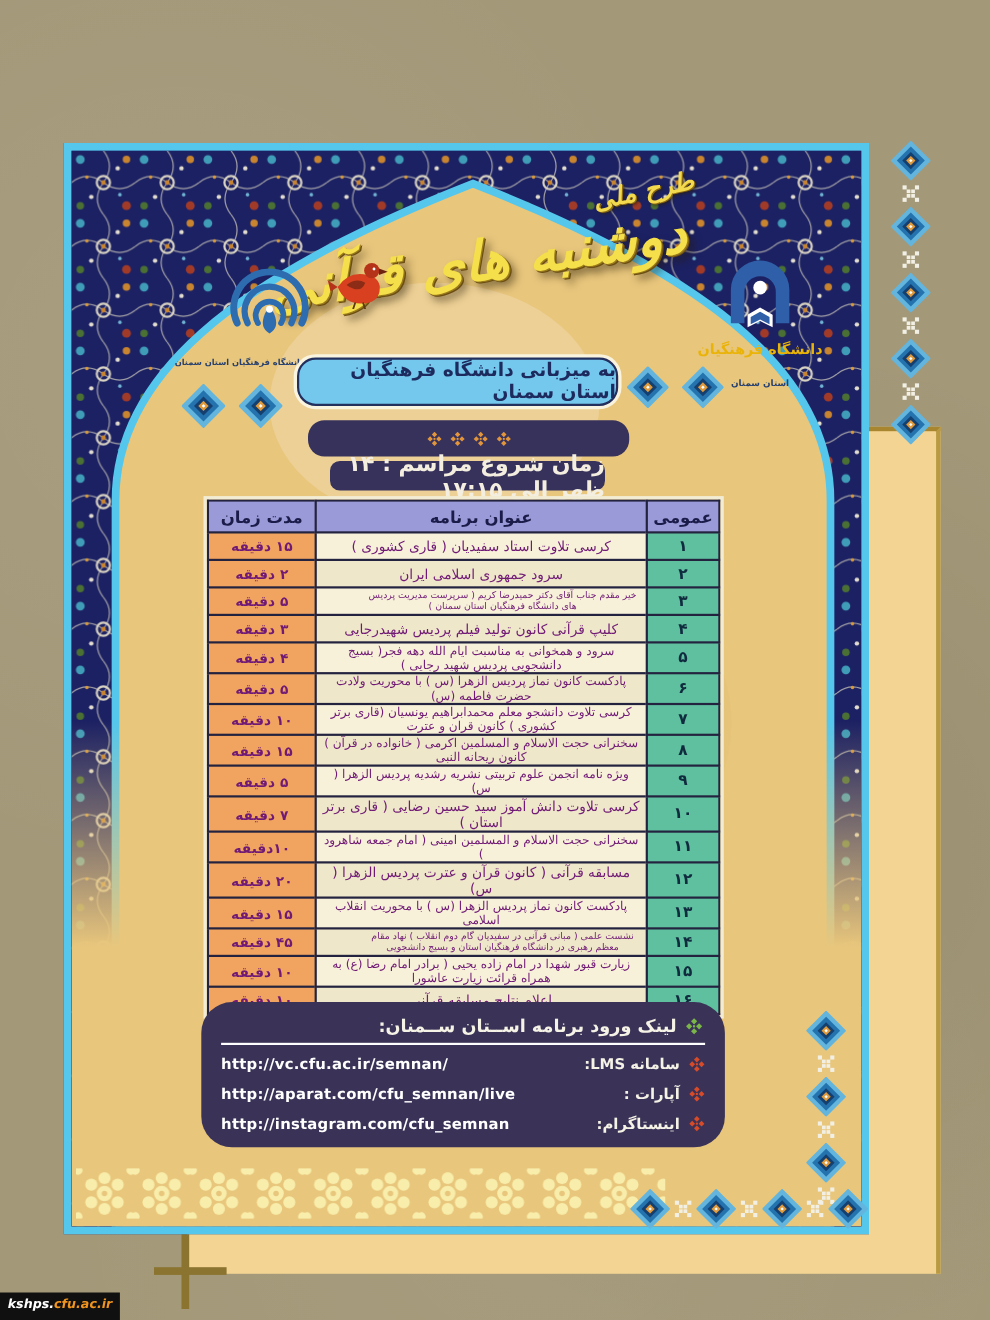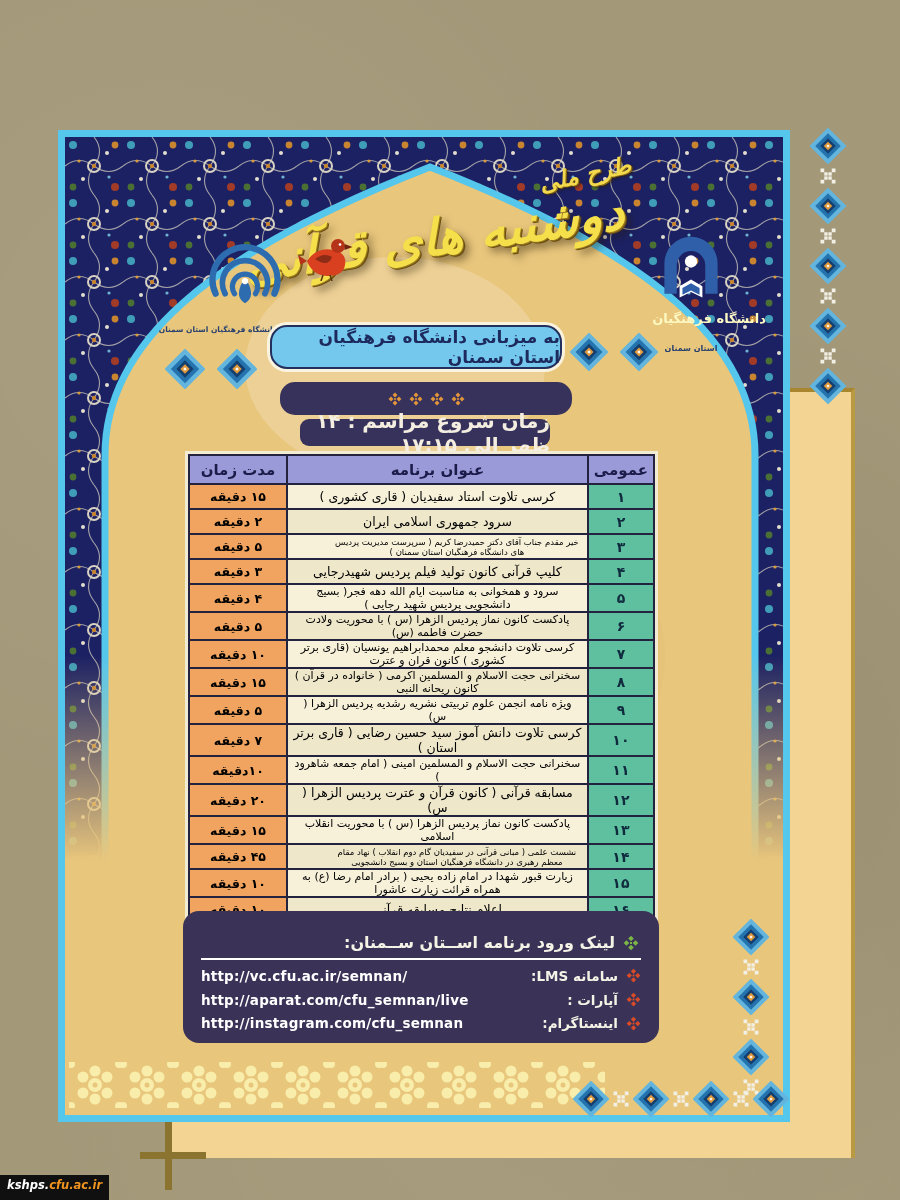--- a/index.html
+++ b/index.html
@@ -68,32 +68,32 @@
   .banner-time{left:235px;top:282px;width:250px;height:27px;border-radius:9px;font-size:20px;}
   .flw{display:inline-block;}
 
   
   .schedule{
     left:123px;top:317px;width:467px;border-collapse:collapse;
     outline:3px solid #f3ecd4;font-size:12.5px;
   }
   .schedule th,.schedule td{border:2px solid #23233f;padding:0 5px;text-align:center;}
   .schedule th{height:27px;background:#9b9ad8;color:#1c1c4a;font-size:15px;}
-  .schedule td{height:23px;color:#000000;}
+  .schedule td{height:23px;color:#701a75;}
   .schedule td.no{width:38px;background:#5fc0a0;font-weight:bold;font-size:14px;color:#102a3e;}
   .schedule td.dur{width:86px;background:#f0a45f;font-weight:bold;font-size:12.5px;}
   .schedule tr:nth-child(odd) td.ttl{background:#f7f1da;}
   .schedule tr:nth-child(even) td.ttl{background:#eee7ca;}
   td.ttl.t-sm{font-size:11px;}
   td.ttl.t-xs{font-size:8.5px;padding-left:44px;}
 
   
   .link-box{
-    left:118px;top:774px;width:476px;height:132px;border-radius:16px;
-    background:#3a3357;color:#f5f2e6;box-sizing:border-box;padding:20px 16px 8px;
+    left:118px;top:774px;width:476px;height:132px;border-radius:28px;
+    background:#3a3357;color:#f5f2e6;box-sizing:border-box;padding:10px 16px 8px;
     display:flex;flex-direction:column;
   }
   .lb-title{display:flex;align-items:center;gap:8px;font-size:16px;font-weight:bold;padding:2px 4px 6px;}
   .lb-sep{border:0;border-top:2.5px solid #ffffff;margin:0 2px 4px;}
   .lb-row{display:flex;align-items:center;justify-content:space-between;flex:1;padding:0 2px;}
   .lb-group{display:flex;align-items:center;gap:8px;font-size:13.5px;font-weight:bold;}
   .lb-url{direction:ltr;text-align:left;font-size:13.5px;font-weight:bold;color:#ffffff;letter-spacing:.2px;}
 
   
   .v-strip{display:flex;flex-direction:column;align-items:center;gap:3px;}
@@ -246,21 +246,21 @@
           <use href="#pxd"></use>
         </svg>
     </div>
 
     <svg class="abs" style="left:588px;top:96px;width:76px;height:76px;" viewBox="0 0 80 80">
       <path d="M12 64 V32 A28 28 0 0 1 68 32 V64 H55 V34 A15 15 0 0 0 25 34 V64 Z" fill="#2f5fa8"></path>
       <circle cx="40" cy="30" r="6.5" fill="#ffffff"></circle>
       <path d="M28 56 l12 -7 l12 7 v12 l-12 -6 l-12 6 z" fill="#ffffff"></path>
       <path d="M31 58 l9 -5 l9 5 v7 l-9 -4.5 l-9 4.5 z" fill="#2f5fa8"></path>
     </svg>
-    <div class="abs logo-caption" style="left:578px;top:174px;width:132px;font-size:13px;color:#fef9c3;">دانشگاه فرهنگیان</div>
+    <div class="abs logo-caption" style="left:560px;top:174px;width:132px;font-size:13px;color:#eab308;">دانشگاه فرهنگیان</div>
     <div class="abs logo-caption" style="left:560px;top:207px;width:132px;font-size:8px;">استان سمنان</div>
 
     <div class="abs host-pill">به میزبانی دانشگاه فرهنگیان استان سمنان</div>
 
     <div class="abs pair" style="left:505px;top:196px;">
       <svg class="pxd" style="width:38px;height:38px;">
           <use href="#pxd"></use>
         </svg>
       <svg class="pxd" style="width:38px;height:38px;">
           <use href="#pxd"></use>

